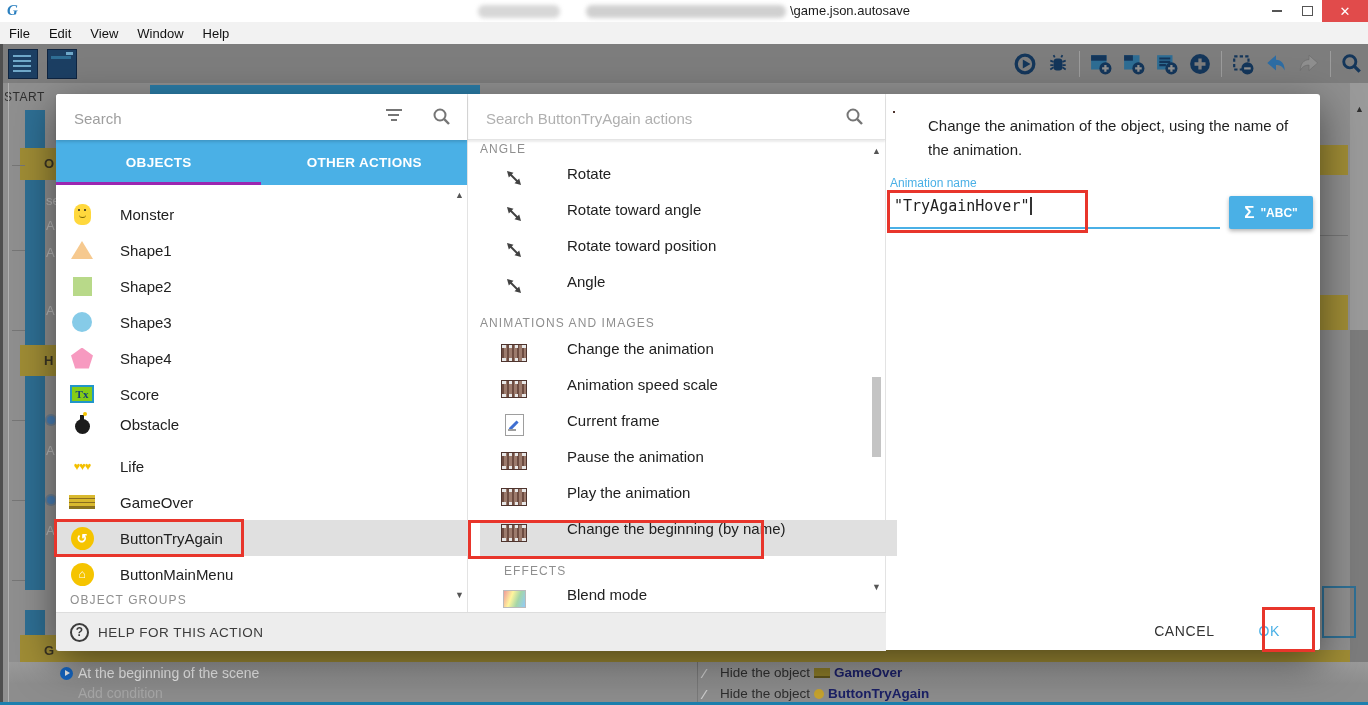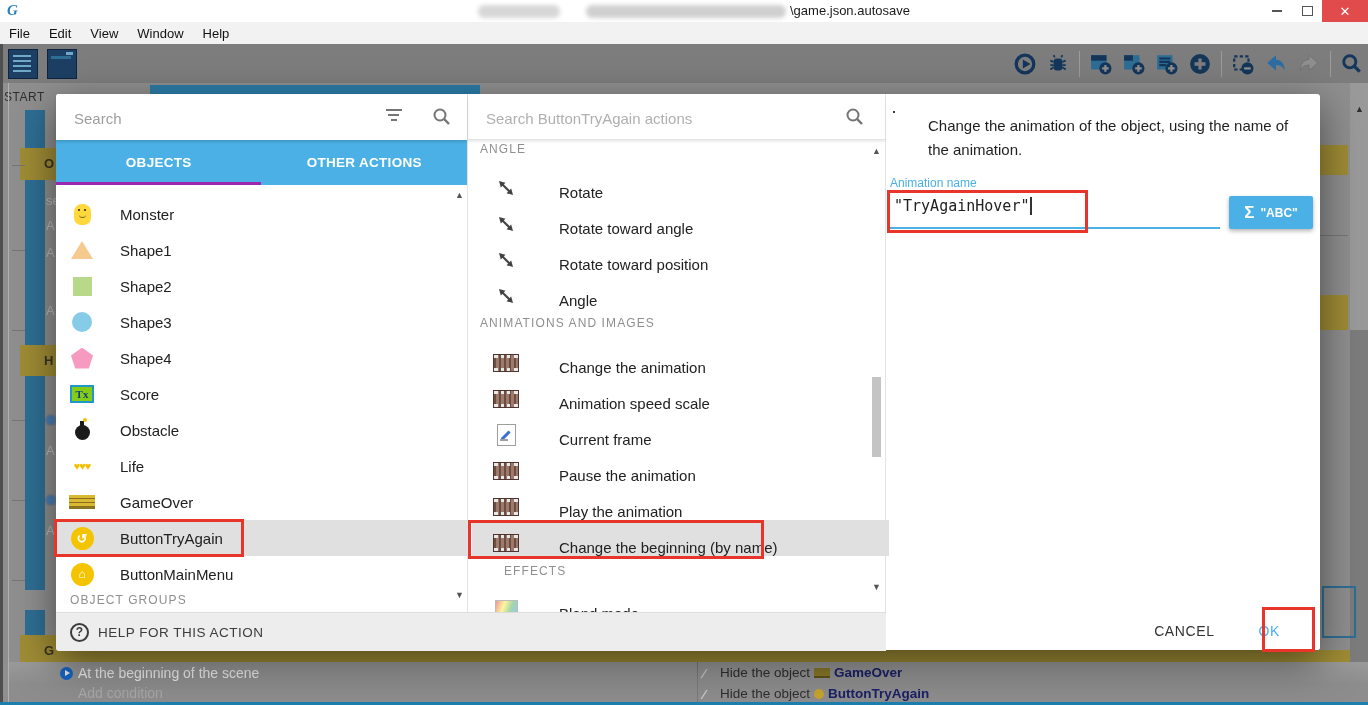--- a/index.html
+++ b/index.html
@@ -123,21 +123,21 @@
     justify-content:center;color:#fff;font-weight:bold;}
 
   
   .panel-mid{position:absolute;left:411px;top:0;width:419px;height:518px;background:#fff;
     border-left:1px solid #e3e3e3;border-right:1px solid #e3e3e3;box-sizing:border-box;}
   .msearch{position:absolute;left:0;top:0;width:100%;height:45px;border-bottom:1px solid #e4e4e4;
     box-shadow:0 2px 2px rgba(0,0,0,.08);background:#fff;z-index:2;border-radius:3px 3px 0 0;}
   .msearch input{position:absolute;left:16px;top:11px;width:330px;height:24px;border:none;outline:none;
     font-size:15px;color:#333;background:transparent;font-family:"Liberation Sans",sans-serif;}
   .msearch input::placeholder{color:#b0b0b0;}
-  .mrow{position:absolute;left:4px;width:417px;height:36px;display:flex;align-items:flex-end;}
+  .mrow{position:absolute;left:12px;width:417px;height:36px;display:flex;align-items:flex-start;}
   .mrow.sel{background:#e0e0e0;}
   .micon{width:26px;height:26px;margin-left:21px;display:flex;align-items:center;justify-content:center;flex:none;}
   .mlabel{margin-left:40px;font-size:15px;color:#212121;}
   .film{width:24px;height:16px;background:repeating-linear-gradient(90deg,#6d4c41 0 2px,#9c7b6d 2px 5px);
     border-top:3px dotted #e8e8e8;border-bottom:3px dotted #e8e8e8;box-shadow:0 0 0 1px #4e342e;box-sizing:border-box;}
   .framepg{width:17px;height:20px;background:#fff;border:1px solid #9e9e9e;position:relative;}
   .framepg:before{content:"";position:absolute;left:2px;top:9px;width:11px;height:2.5px;background:#3f6fd1;transform:rotate(-45deg);}
   .framepg:after{content:"";position:absolute;left:2px;top:14px;width:8px;height:1.5px;background:#9e9e9e;}
   .blend{width:21px;height:16px;border:1px solid #bbb;background:linear-gradient(110deg,#ef9a9a,#fff59d 35%,#a5d6a7 65%,#90caf9);}
   .mscroll-up{position:absolute;left:404px;top:52px;font-size:9px;color:#555;}
@@ -399,21 +399,21 @@
                 <span class="ic-pent"></span>
               </span>
             <span class="olabel">Shape4</span>
             </div>
           <div class="orow" style="top:191px;">
             <span class="oicon">
                 <span class="ic-score">Tx</span>
               </span>
             <span class="olabel">Score</span>
             </div>
-          <div class="orow" style="top:227px;text-align:right;">
+          <div class="orow" style="top:221px;text-align:right;">
             <span class="oicon">
                 <span class="ic-bomb"></span>
               </span>
             <span class="olabel">Obstacle</span>
             </div>
           <div class="orow" style="top:263px;">
             <span class="oicon">
                 <span class="ic-hearts">♥♥♥</span>
               </span>
             <span class="olabel">Life</span>

